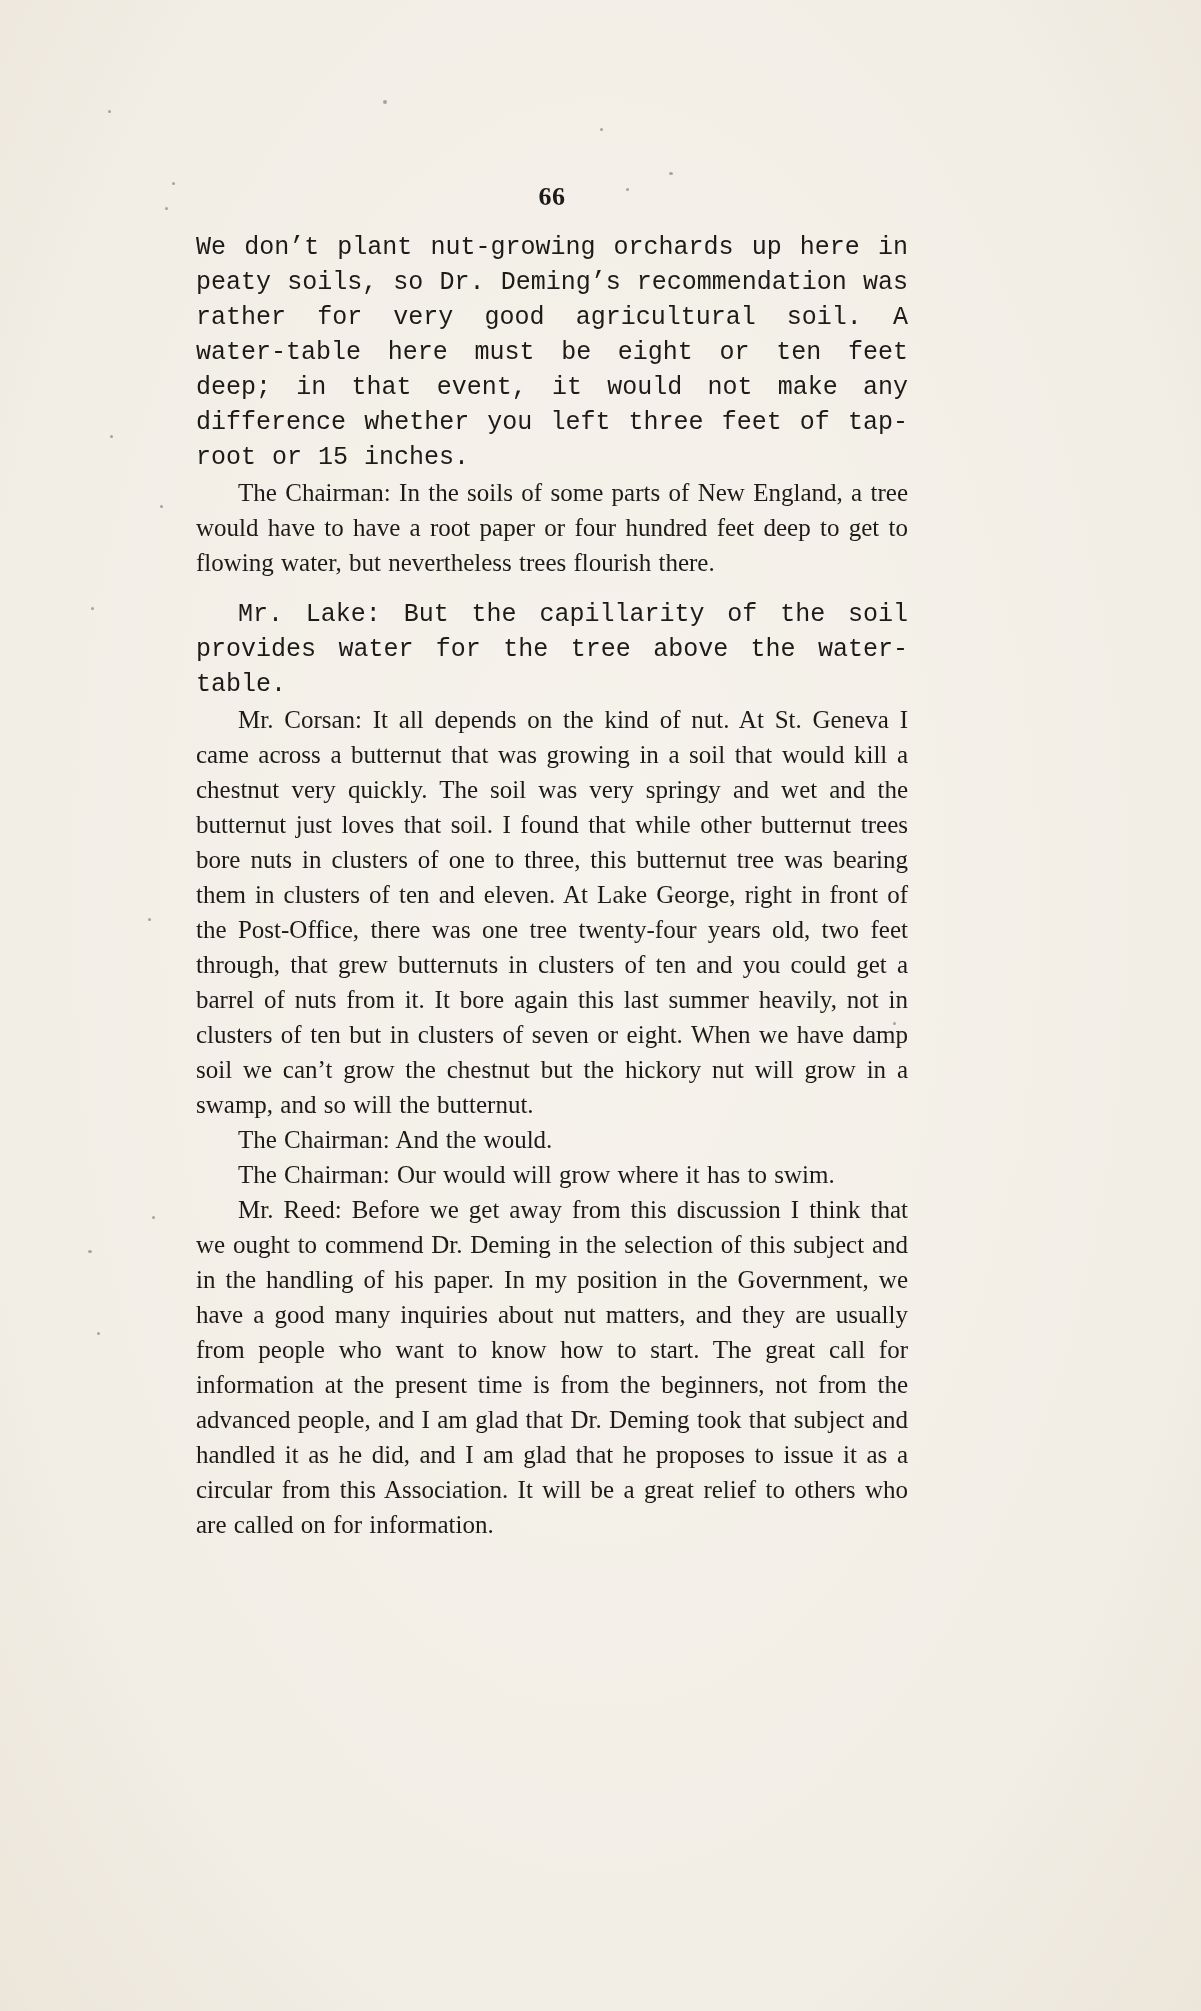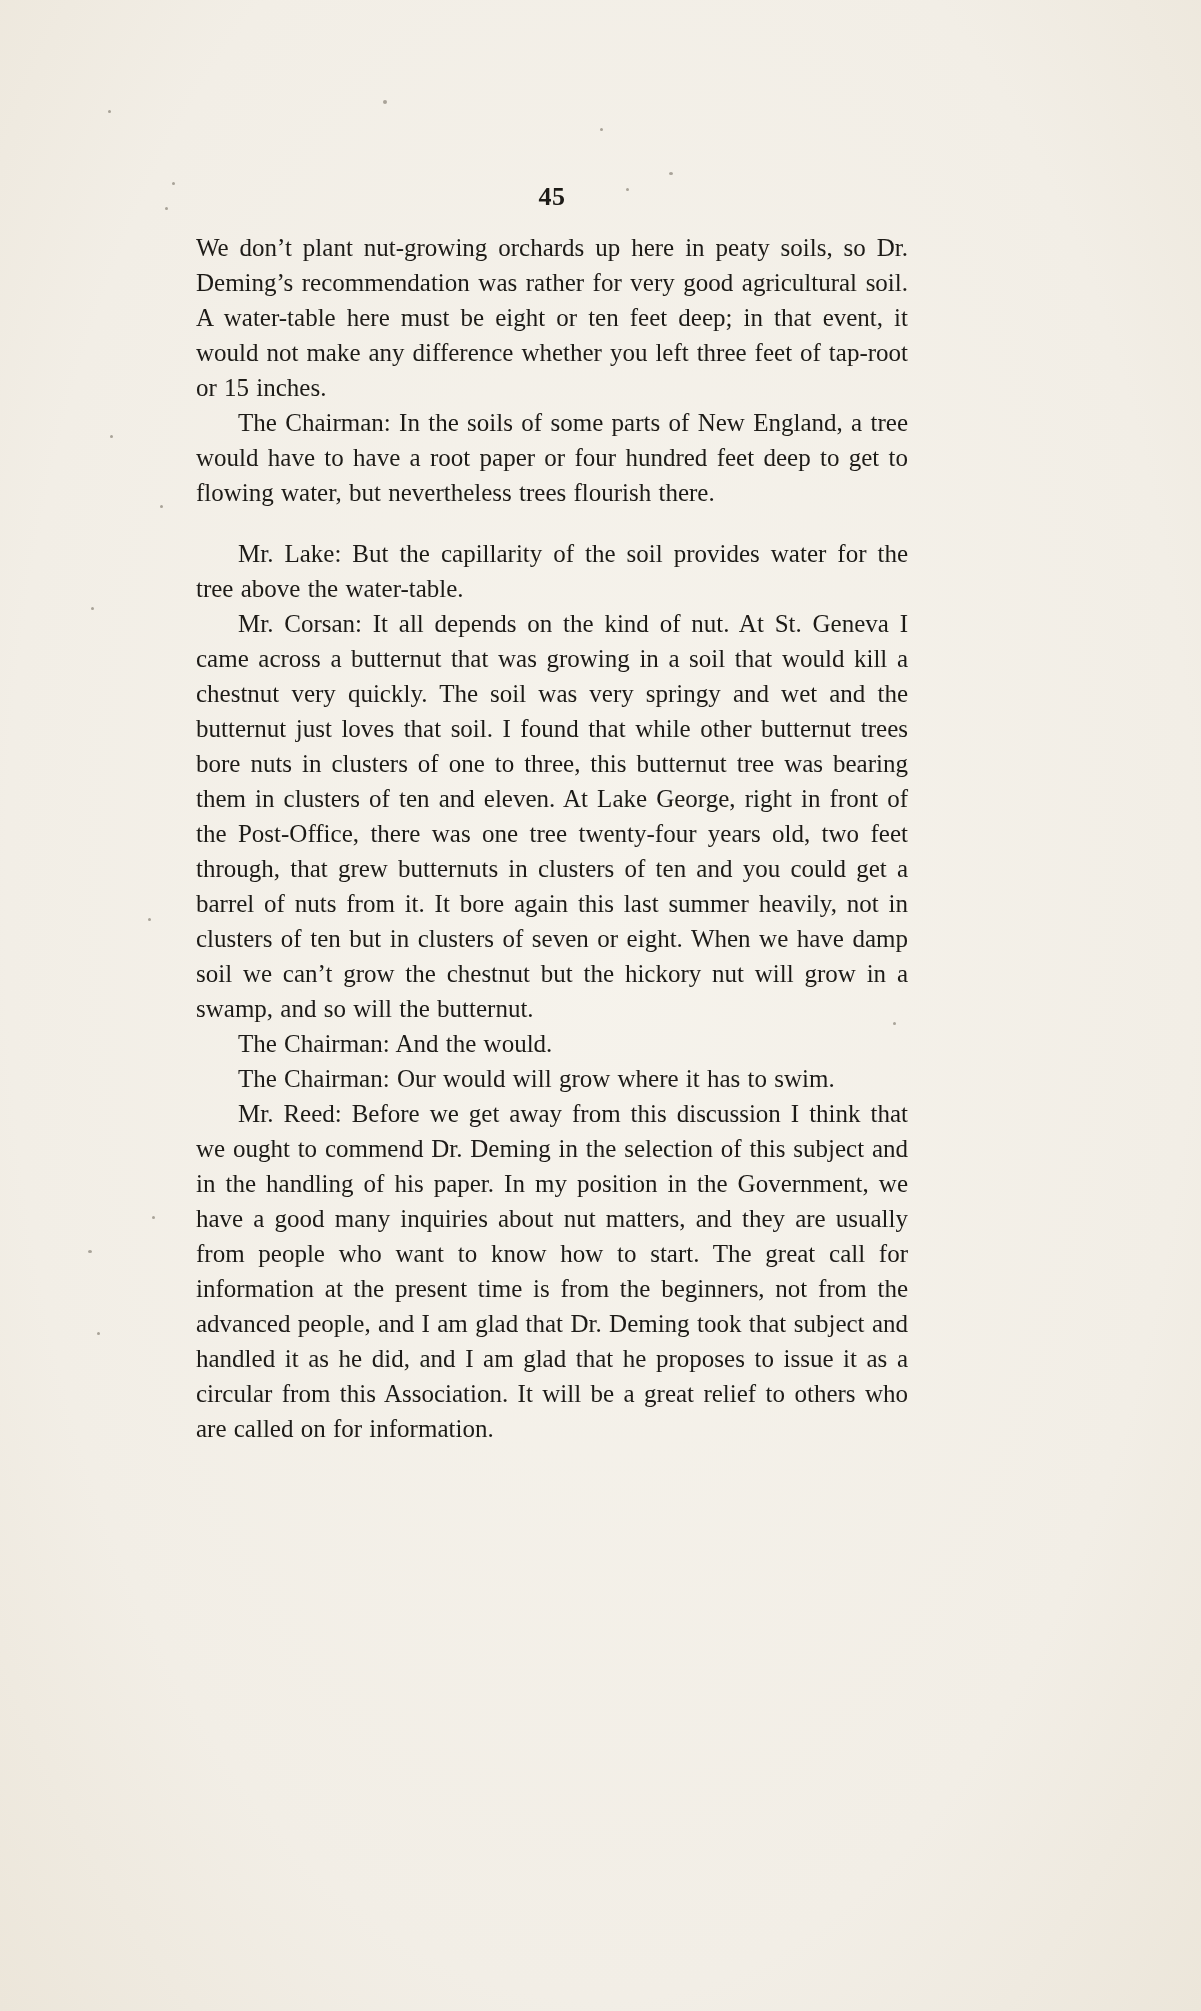--- a/index.html
+++ b/index.html
@@ -38,23 +38,25 @@
     line-height: 35px;
     text-align: justify;
     word-spacing: 1px;
   }
   .para {
     margin: 0;
     text-indent: 42px;
   }
   .para.no-indent {
     text-indent: 0;
+    font-family: Liberation Mono, monospace;
   }
   .para.gap-before {
-    margin-top: 26px;
+    margin-top: 17px;
+    font-family: Liberation Mono, monospace;
   }
   .speck {
     position: absolute;
     background: #6b6458;
     border-radius: 50%;
     opacity: 0.55;
   }
 </style>
 </head>
 <body>
@@ -70,21 +72,21 @@
   <span class="speck" style="left:165px; top:207px; width:3px; height:3px;"></span>
   <span class="speck" style="left:110px; top:435px; width:3px; height:3px;"></span>
   <span class="speck" style="left:160px; top:505px; width:3px; height:3px;"></span>
   <span class="speck" style="left:91px; top:607px; width:3px; height:3px;"></span>
   <span class="speck" style="left:148px; top:918px; width:3px; height:3px;"></span>
   <span class="speck" style="left:152px; top:1216px; width:3px; height:3px;"></span>
   <span class="speck" style="left:88px; top:1250px; width:4px; height:3px;"></span>
   <span class="speck" style="left:97px; top:1332px; width:3px; height:3px;"></span>
   <span class="speck" style="left:893px; top:1022px; width:3px; height:3px;"></span>
 
-  <div class="page-number">45</div>
+  <div class="page-number">66</div>
 
   <div class="textblock">
     <p class="para no-indent">We don’t plant nut-growing orchards up here in peaty soils, so Dr. Deming’s recommendation was rather for very good agricultural soil.  A water-table here must be eight or ten feet deep; in that event, it would not make any difference whether you left three feet of tap-root or 15 inches.</p>
     <p class="para">The Chairman:  In the soils of some parts of New England, a tree would have to have a root paper or four hundred feet deep to get to flowing water, but nevertheless trees flourish there.</p>
     <p class="para gap-before">Mr. Lake:  But the capillarity of the soil provides water for the tree above the water-table.</p>
     <p class="para">Mr. Corsan:  It all depends on the kind of nut.  At St. Geneva I came across a butternut that was growing in a soil that would kill a chestnut very quickly.  The soil was very springy and wet and the butternut just loves that soil.  I found that while other butternut trees bore nuts in clusters of one to three, this butternut tree was bearing them in clusters of ten and eleven.  At Lake George, right in front of the Post-Office, there was one tree twenty-four years old, two feet through, that grew butternuts in clusters of ten and you could get a barrel of nuts from it.  It bore again this last summer heavily, not in clusters of ten but in clusters of seven or eight.  When we have damp soil we can’t grow the chestnut but the hickory nut will grow in a swamp, and so will the butternut.</p>
     <p class="para">The Chairman:  And the would.</p>
     <p class="para">The Chairman:  Our would will grow where it has to swim.</p>
     <p class="para">Mr. Reed:  Before we get away from this discussion I think that we ought to commend Dr. Deming in the selection of this subject and in the handling of his paper.  In my position in the Government, we have a good many inquiries about nut matters, and they are usually from people who want to know how to start.  The great call for information at the present time is from the beginners, not from the advanced people, and I am glad that Dr. Deming took that subject and handled it as he did, and I am glad that he proposes to issue it as a circular from this Association.  It will be a great relief to others who are called on for information.</p>
   </div>

